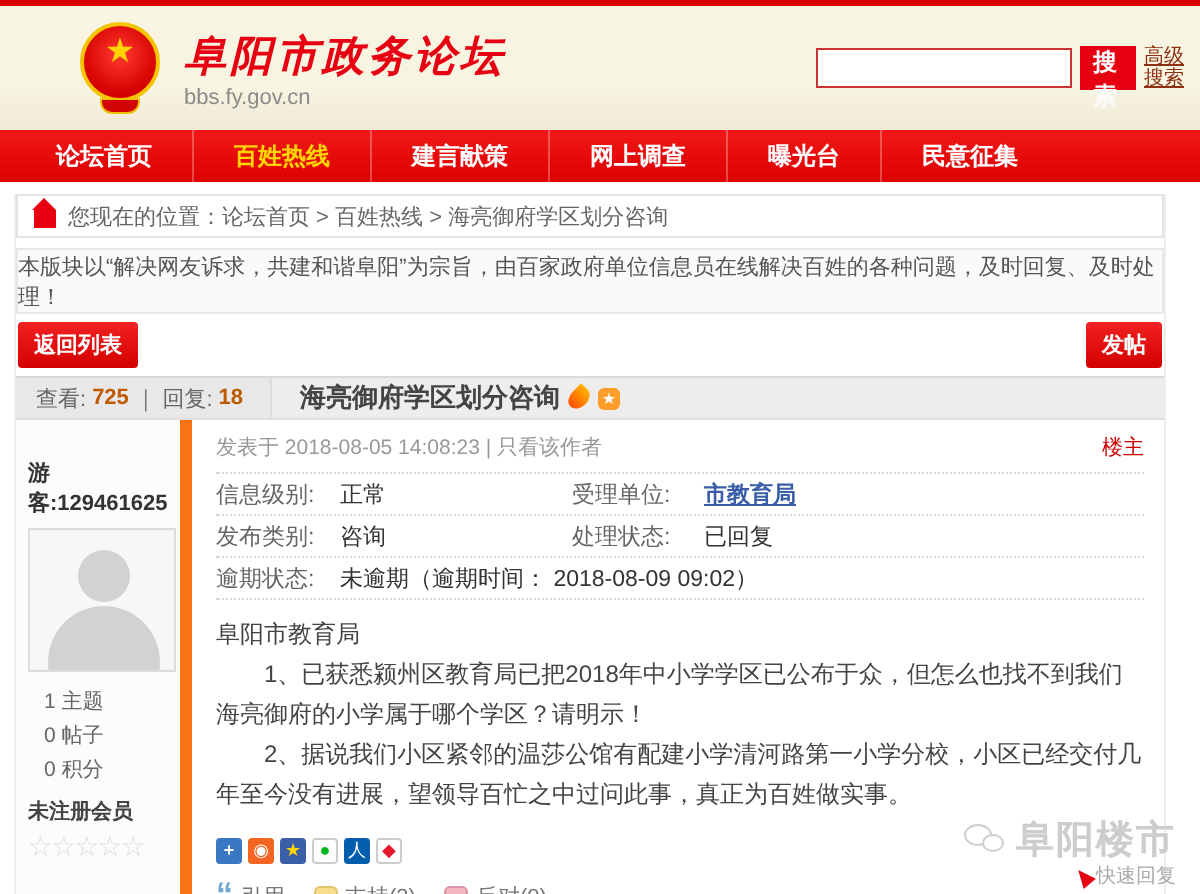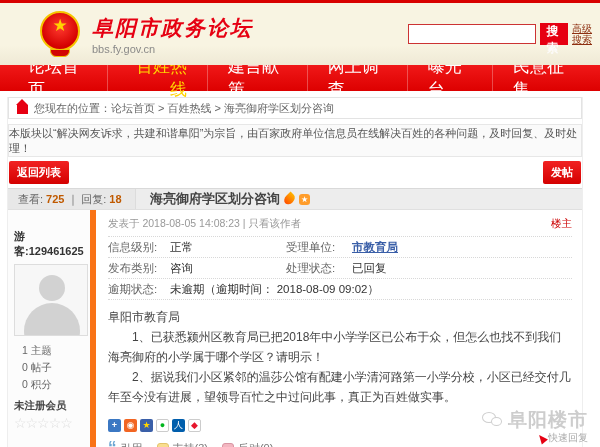--- a/index.html
+++ b/index.html
@@ -23,21 +23,21 @@
   .titleblock { margin-left:10px; }
   .site-title { color:#e60012; font-size:21px; font-weight:bold; letter-spacing:2px;font-style:italic; }
   .site-url { color:#8a8a8a; font-size:11px; margin-top:1px; }
   .searchbox { margin-left:auto; margin-right:8px; display:flex; align-items:center; gap:4px; }
   .search-input { width:128px; height:20px; border:1px solid #c33; background:#fff; outline:none; font-size:11px; padding:0 4px; }
   .search-btn { height:22px; width:28px; background:#e60012; color:#fff; border:none; font-size:12px; font-weight:bold; letter-spacing:3px; cursor:pointer; }
   .adv-link { display:flex; flex-direction:column; font-size:10px; line-height:11px; color:#8d2f10; text-decoration:underline; cursor:pointer; }
 
   
   .nav { height:26px; margin:0 0; background:linear-gradient(180deg,#f01818 0%, #dd0000 100%); display:flex; align-items:stretch; padding:0 8px; }
-  .nav-item { display:flex; align-items:center; padding:0 20px; color:#fff; font-size:17px; font-weight:normal; cursor:pointer; border-left:1px solid rgba(255,255,255,0.28); }
+  .nav-item { display:flex; align-items:center; padding:0 20px; color:#fff; font-size:12px; font-weight:bold; cursor:pointer; border-left:1px solid rgba(255,255,255,0.28); }
   .nav-item:first-child { border-left:none; }
   .nav-item.active { color:#ffd400;text-align:right; }
 
   
   .main { margin:6px 17px 0 7px; border-left:1px solid #eee; border-right:1px solid #eee; height:350px; position:relative; }
 
   .breadcrumb { height:22px; border:1px solid #e3e3e3; background:#fff; display:flex; align-items:center; padding:0 8px; font-size:11px; color:#666; margin-bottom:5px; }
   .home-icon { position:relative; width:11px; height:9px; margin-right:6px; margin-top:3px; background:#e60012; }
   .home-icon::before { content:""; position:absolute; left:-1px; top:-6px; border-left:6.5px solid transparent; border-right:6.5px solid transparent; border-bottom:6px solid #e60012; }
 

